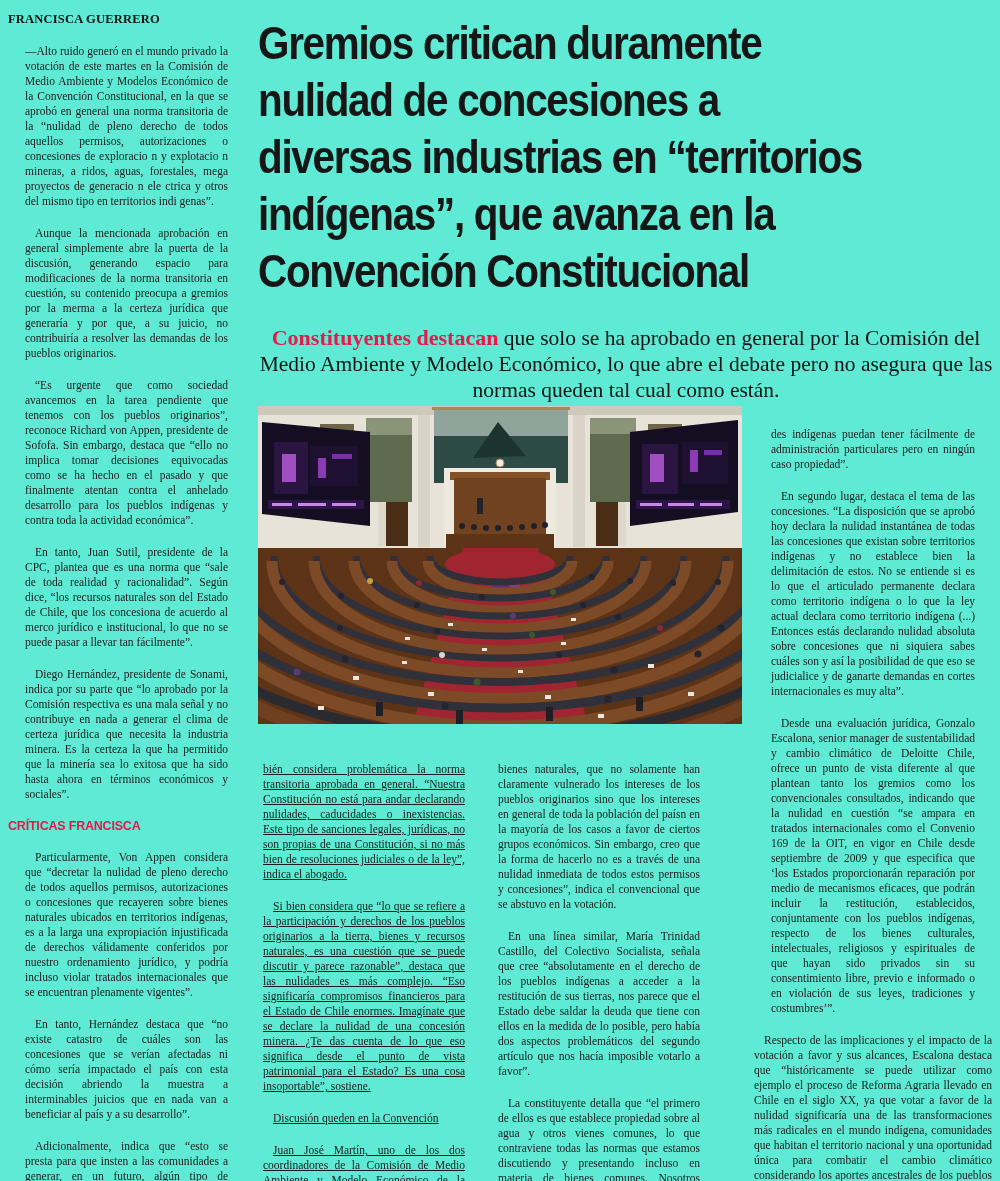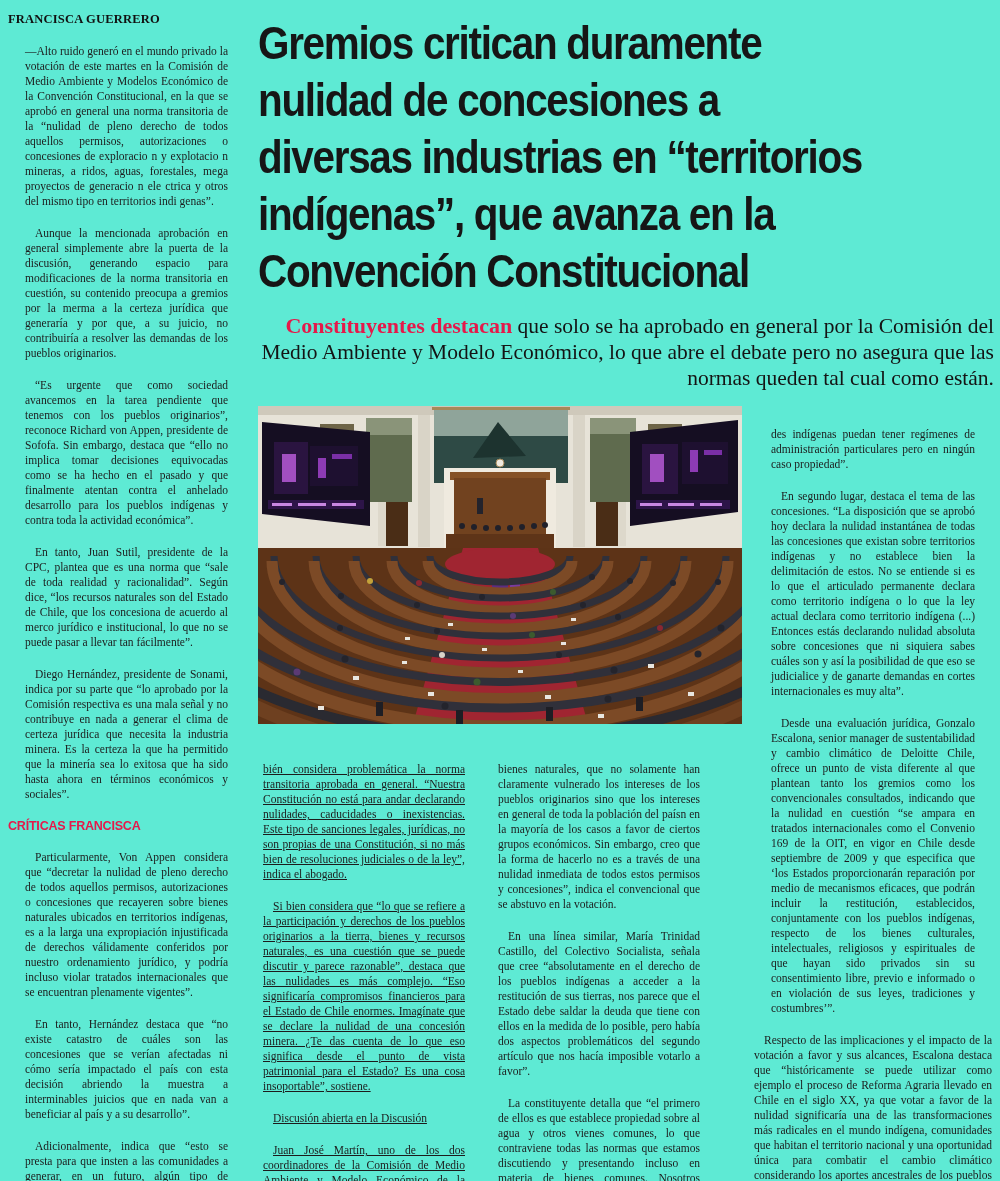--- a/index.html
+++ b/index.html
@@ -19,22 +19,22 @@
   .subhead{font:700 12.5px "Liberation Sans", sans-serif;letter-spacing:-.2px;
            margin:13px 0 4px 0;}
 
   
   .headline{position:absolute;left:258px;top:14px;width:742px;}
   .headline-line{font:700 47px "Liberation Sans", sans-serif;letter-spacing:-1.5px;
                  transform:scaleX(.86);transform-origin:0 50%;white-space:nowrap;
                  height:57px;line-height:57px;color:#161616;}
 
   
-  .deck{position:absolute;left:258px;top:313px;width:736px;
-        font:21.5px/26px "Liberation Serif", serif;color:#141414;text-align:right;}
+  .deck{position:absolute;left:258px;top:325px;width:736px;
+        font:21.5px/26px "Liberation Serif", serif;color:#141414;text-align:center;}
   .deck-lead{font:700 22px/26px "Liberation Serif", serif;}
 
   
   .photo{position:absolute;left:258px;top:406px;width:484px;height:318px;background:#e7e3d8;}
 
   
   .col2{position:absolute;left:246px;top:745px;width:236px;text-decoration:underline;}
   .col3{position:absolute;left:481px;top:745px;width:236px;}
   .col4{position:absolute;left:754px;top:410px;width:238px;}
 
@@ -217,33 +217,33 @@
           <rect x="430" y="286" width="6" height="4"></rect>
         <rect x="60" y="300" width="6" height="4"></rect>
           <rect x="340" y="308" width="6" height="4"></rect>
       </g>
     </svg>
   </div>
 
   <div class="col2 plist cont">
       <p class="para">bién considera problemática la norma transitoria aprobada en general. “Nuestra Constitución no está para andar declarando nulidades, caducidades o inexistencias. Este tipo de sanciones legales, jurídicas, no son propias de una Constitución, si no más bien de resoluciones judiciales o de la ley”, indica el abogado.</p>
       <p class="para">Si bien considera que “lo que se refiere a la participación y derechos de los pueblos originarios a la tierra, bienes y recursos naturales, es una cuestión que se puede discutir y parece razonable”, destaca que las nulidades es más complejo. “Eso significaría compromisos financieros para el Estado de Chile enormes. Imagínate que se declare la nulidad de una concesión minera. ¿Te das cuenta de lo que eso significa desde el punto de vista patrimonial para el Estado? Es una cosa insoportable”, sostiene.</p>
-      <p class="para">Discusión abierta en la Discusión</p>
+      <p class="para">Discusión queden en la Convención</p>
       <p class="para">Juan José Martín, uno de los dos coordinadores de la Comisión de Medio Ambiente y Modelo Económico de la Convención, tampoco se muestra convencido por el contenido de esta norma transitoria.</p>
       <p class="para">“Comparto el fondo de revisar las distintas entregas de autorizaciones y concesiones sobre</p>
     </div>
 
   <div class="col3 plist cont">
       <p class="para">bienes naturales, que no solamente han claramente vulnerado los intereses de los pueblos originarios sino que los intereses en general de toda la población del paísn en la mayoría de los casos a favor de ciertos grupos económicos. Sin embargo, creo que la forma de hacerlo no es a través de una nulidad inmediata de todos estos permisos y concesiones”, indica el convencional que se abstuvo en la votación.</p>
       <p class="para">En una línea similar, María Trinidad Castillo, del Colectivo Socialista, señala que cree “absolutamente en el derecho de los pueblos indígenas a acceder a la restitución de sus tierras, nos parece que el Estado debe saldar la deuda que tiene con ellos en la medida de lo posible, pero había dos aspectos problemáticos del segundo artículo que nos hacía imposible votarlo a favor”.</p>
       <p class="para">La constituyente detalla que “el primero de ellos es que establece propiedad sobre al agua y otros vienes comunes, lo que contraviene todas las normas que estamos discutiendo y presentando incluso en materia de bienes comunes. Nosotros establecemos, por ejemplo, que la propiedad del agua va a ser solo del Estado, lo que si bien admite que las comunida-</p>
     </div>
 
   <div class="col4">
     <div class="plist cont">
-        <p class="para">des indígenas puedan tener regímenes de administración particulares pero en ningún caso propiedad”.</p>
+        <p class="para">des indígenas puedan tener fácilmente de administración particulares pero en ningún caso propiedad”.</p>
         <p class="para">En segundo lugar, destaca el tema de las concesiones. “La disposición que se aprobó hoy declara la nulidad instantánea de todas las concesiones que existan sobre territorios indígenas y no establece bien la delimitación de estos. No se entiende si es lo que el articulado permanente declara como territorio indígena o lo que la ley actual declara como territorio indígena (...) Entonces estás declarando nulidad absoluta sobre concesiones que ni siquiera sabes cuáles son y así la posibilidad de que eso se judicialice y de ganarte demandas en cortes internacionales es muy alta”.</p>
         <p class="para">Desde una evaluación jurídica, Gonzalo Escalona, senior manager de sustentabilidad y cambio climático de Deloitte Chile, ofrece un punto de vista diferente al que plantean tanto los gremios como los convencionales consultados, indicando que la nulidad en cuestión “se ampara en tratados internacionales como el Convenio 169 de la OIT, en vigor en Chile desde septiembre de 2009 y que especifica que ‘los Estados proporcionarán reparación por medio de mecanismos eficaces, que podrán incluir la restitución, establecidos, conjuntamente con los pueblos indígenas, respecto de los bienes culturales, intelectuales, religiosos y espirituales de que hayan sido privados sin su consentimiento libre, previo e informado o en violación de sus leyes, tradiciones y costumbres’”.</p>
       </div>
     <p class="para indent"><span>Respecto de las implicaciones y el impacto de la votación a favor y sus alcances, Escalona destaca que “históricamente se puede utilizar como ejemplo el proceso de Reforma Agraria llevado en Chile en el siglo XX, ya que votar a favor de la nulidad significaría una de las transformaciones más radicales en el mundo indígena, comunidades que habitan el territorio nacional y una oportunidad única para combatir el cambio climático considerando los aportes ancestrales de los pueblos indígenas”.</span><span class="end-dot">P</span></p>
   </div>
 
 </div>
 
 </body></html>

